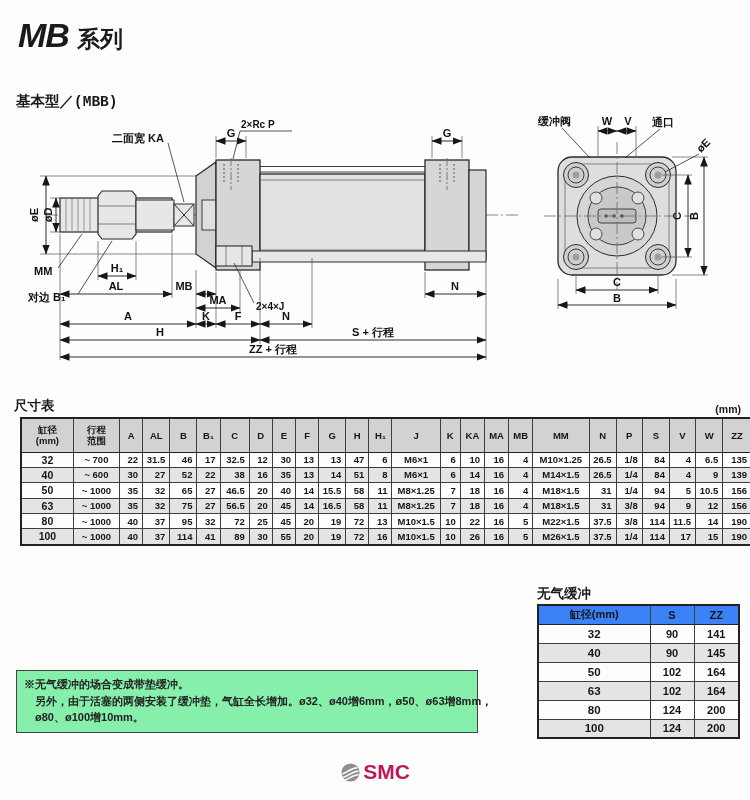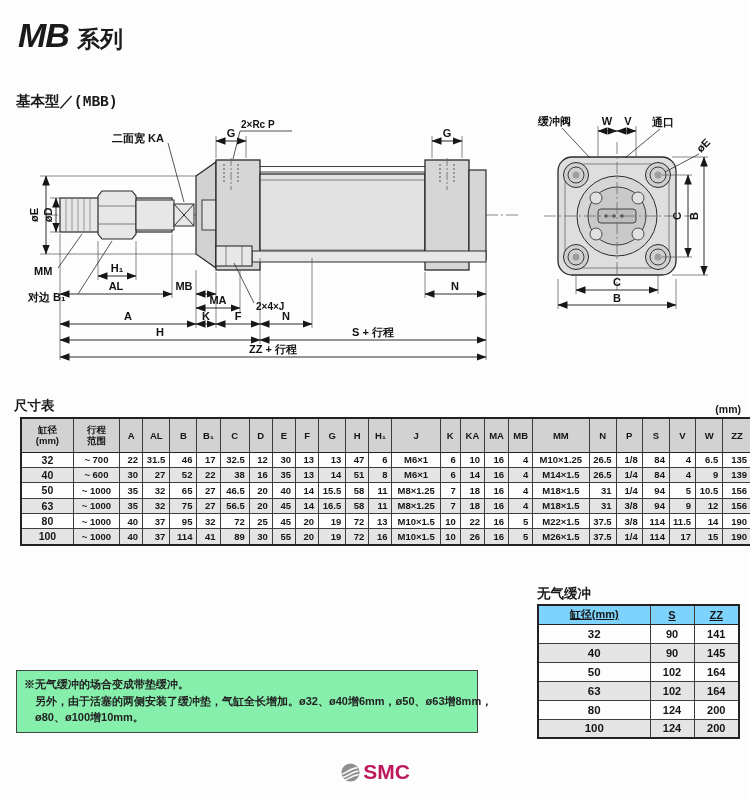--- a/index.html
+++ b/index.html
@@ -34,21 +34,21 @@
   .main-tbl tbody td { height:15px; }
   .main-tbl tbody td.num { text-align:right; padding-right:4px; }
   .main-tbl { border:2px solid #222; }
   .main-tbl tr.alt th, .main-tbl tr.alt td { background:#e4e4e4; }
 
   
   .cushion-title { position:absolute; left:537px; top:585px; font-size:13.5px; font-weight:bold; }
   .cushion-tbl { position:absolute; left:537px; top:604px; width:201px; table-layout:fixed; border:2px solid #222; }
   .cushion-tbl th, .cushion-tbl td { border:1px solid #3d3d3d; font-size:11px; font-weight:bold;
       text-align:center; padding:1px 2px; height:19px; color:#151515; }
-  .cushion-tbl thead th { background:#7dd3fc; border-bottom:1.5px solid #222;text-decoration:underline; }
+  .cushion-tbl thead th { background:#3b82f6; border-bottom:1.5px solid #222; }
   .cushion-tbl tr.alt th, .cushion-tbl tr.alt td { background:#e4e4e4; }
   .cushion-tbl tbody th { font-size:11.5px; }
 
   
   .note-box { position:absolute; left:16px; top:670px; width:462px; border:1.5px solid #444;
       padding:5px 7px 6px 7px; font-size:11px; font-weight:bold; color:#222; line-height:1.5;
       background:#86efac; }
   .note-line { white-space:nowrap; }
   .note-line.ind { padding-left:11px; }
 

